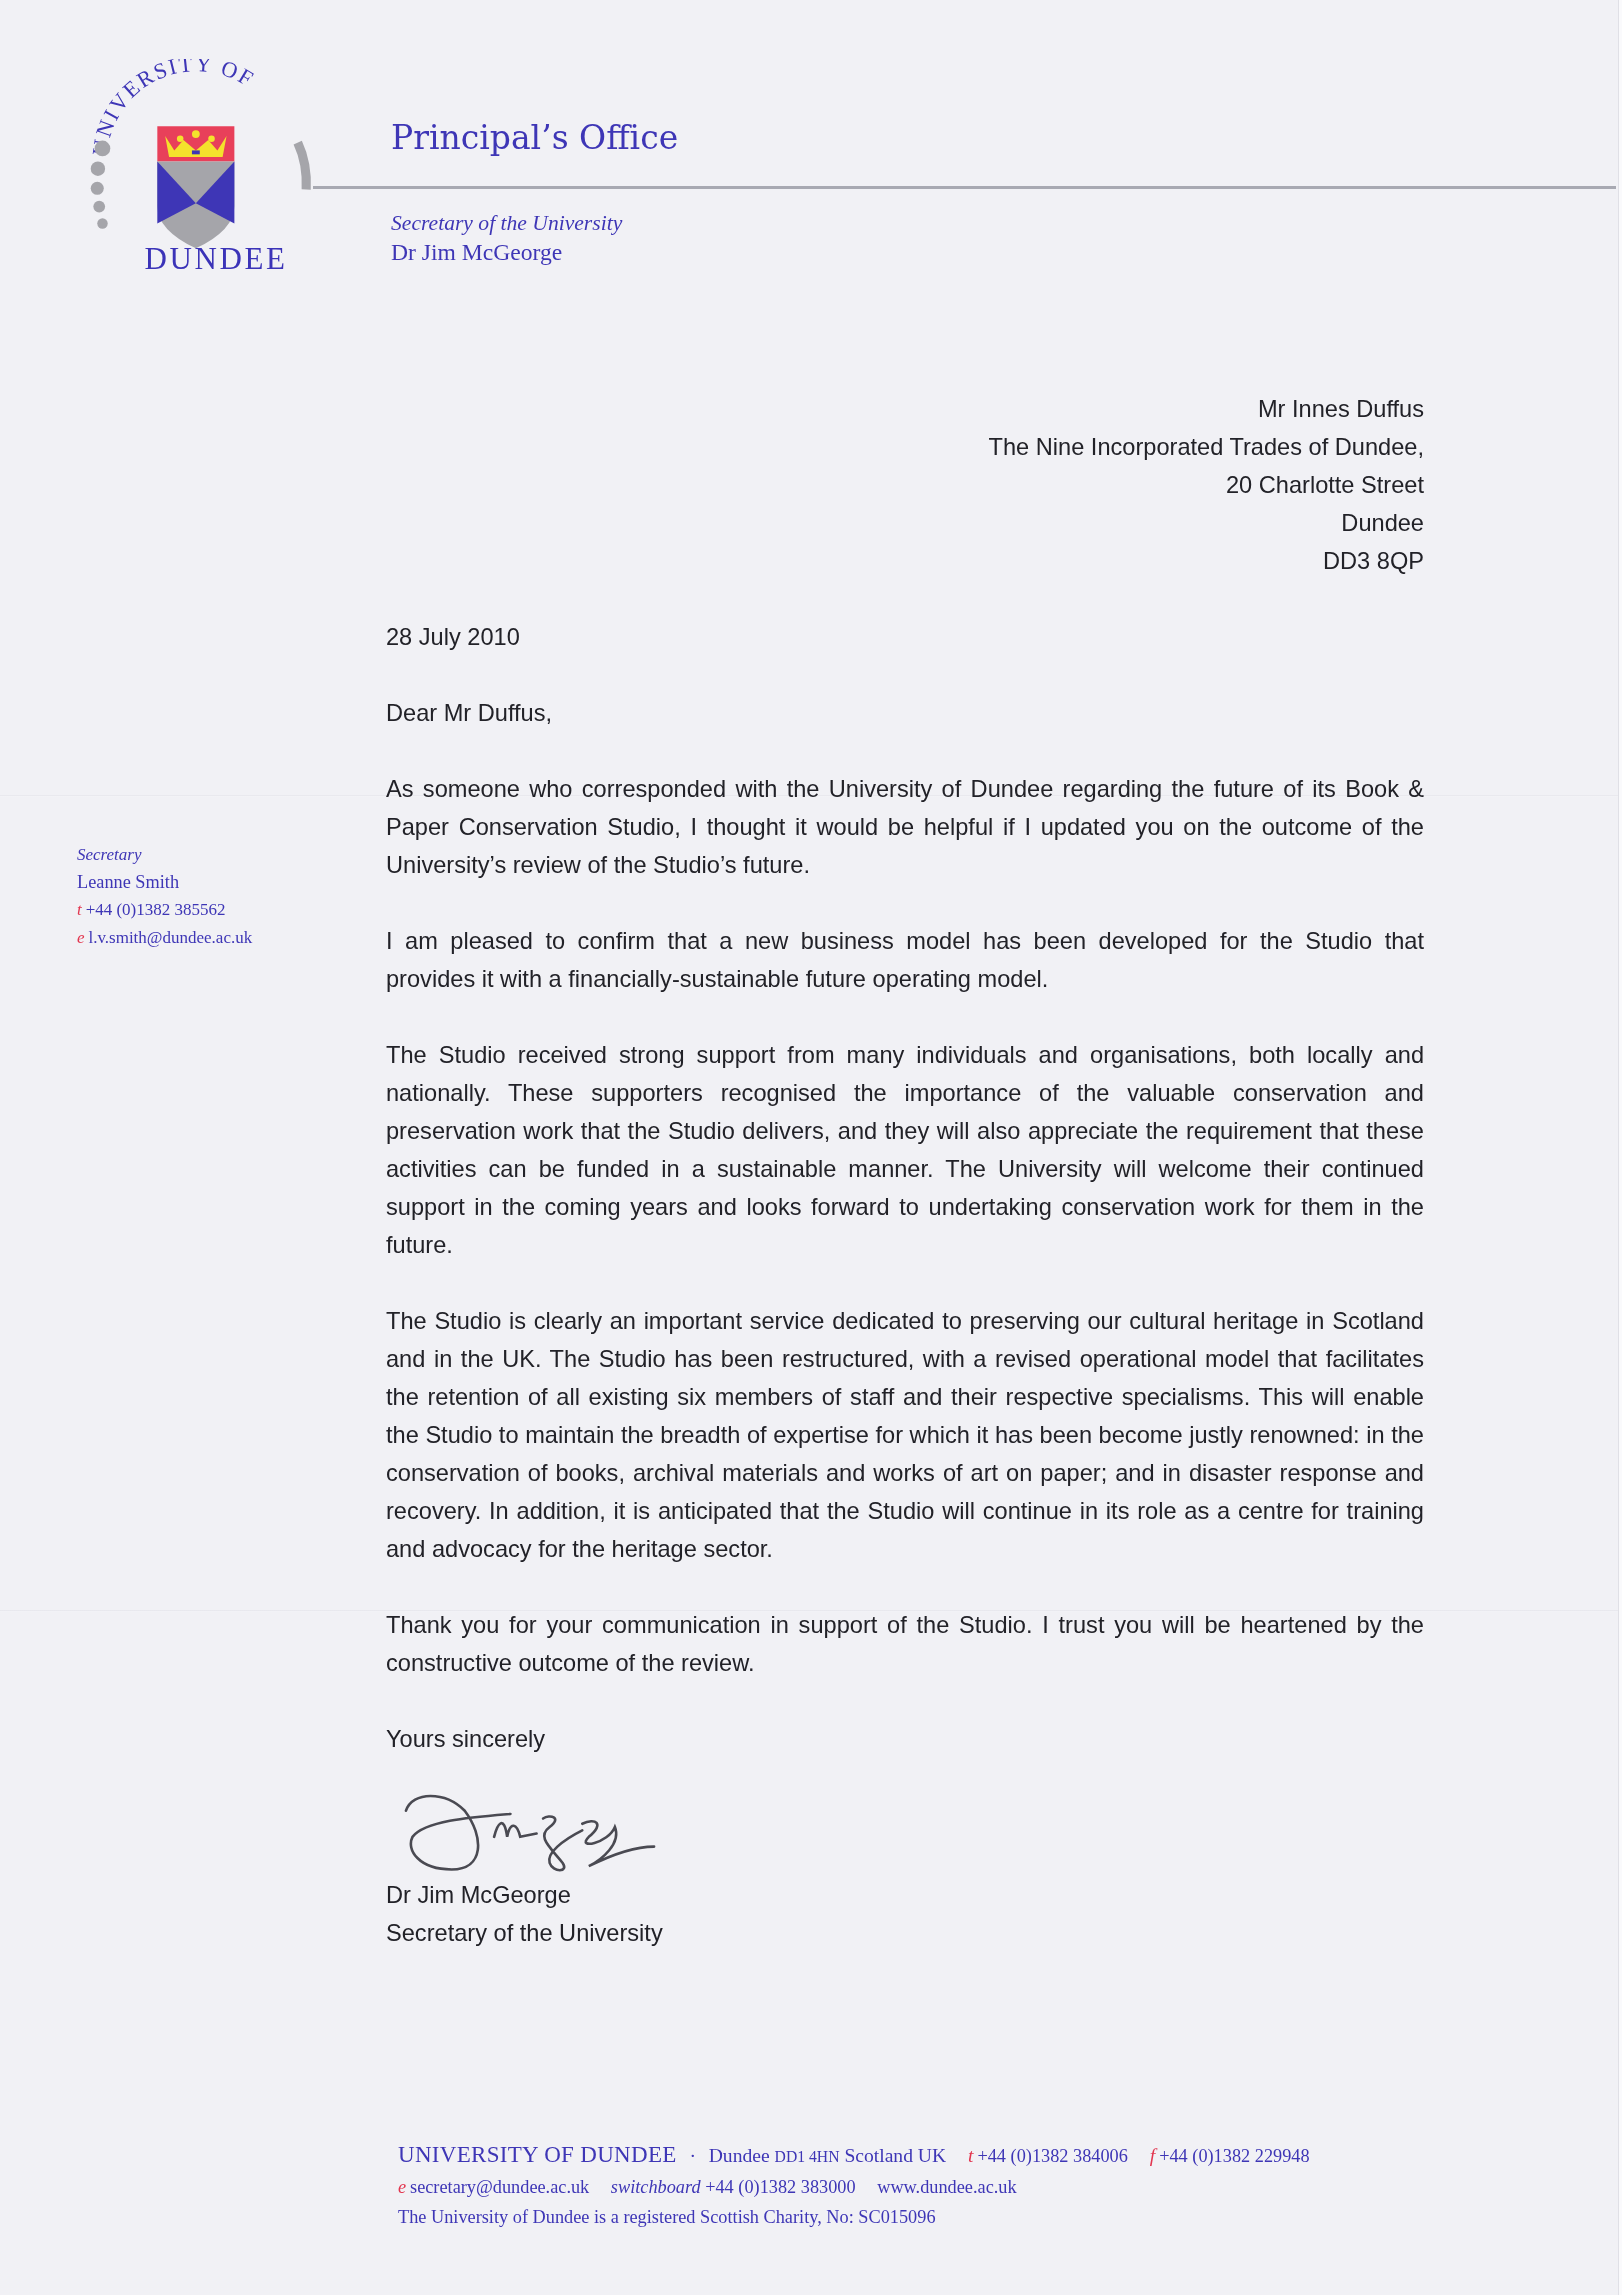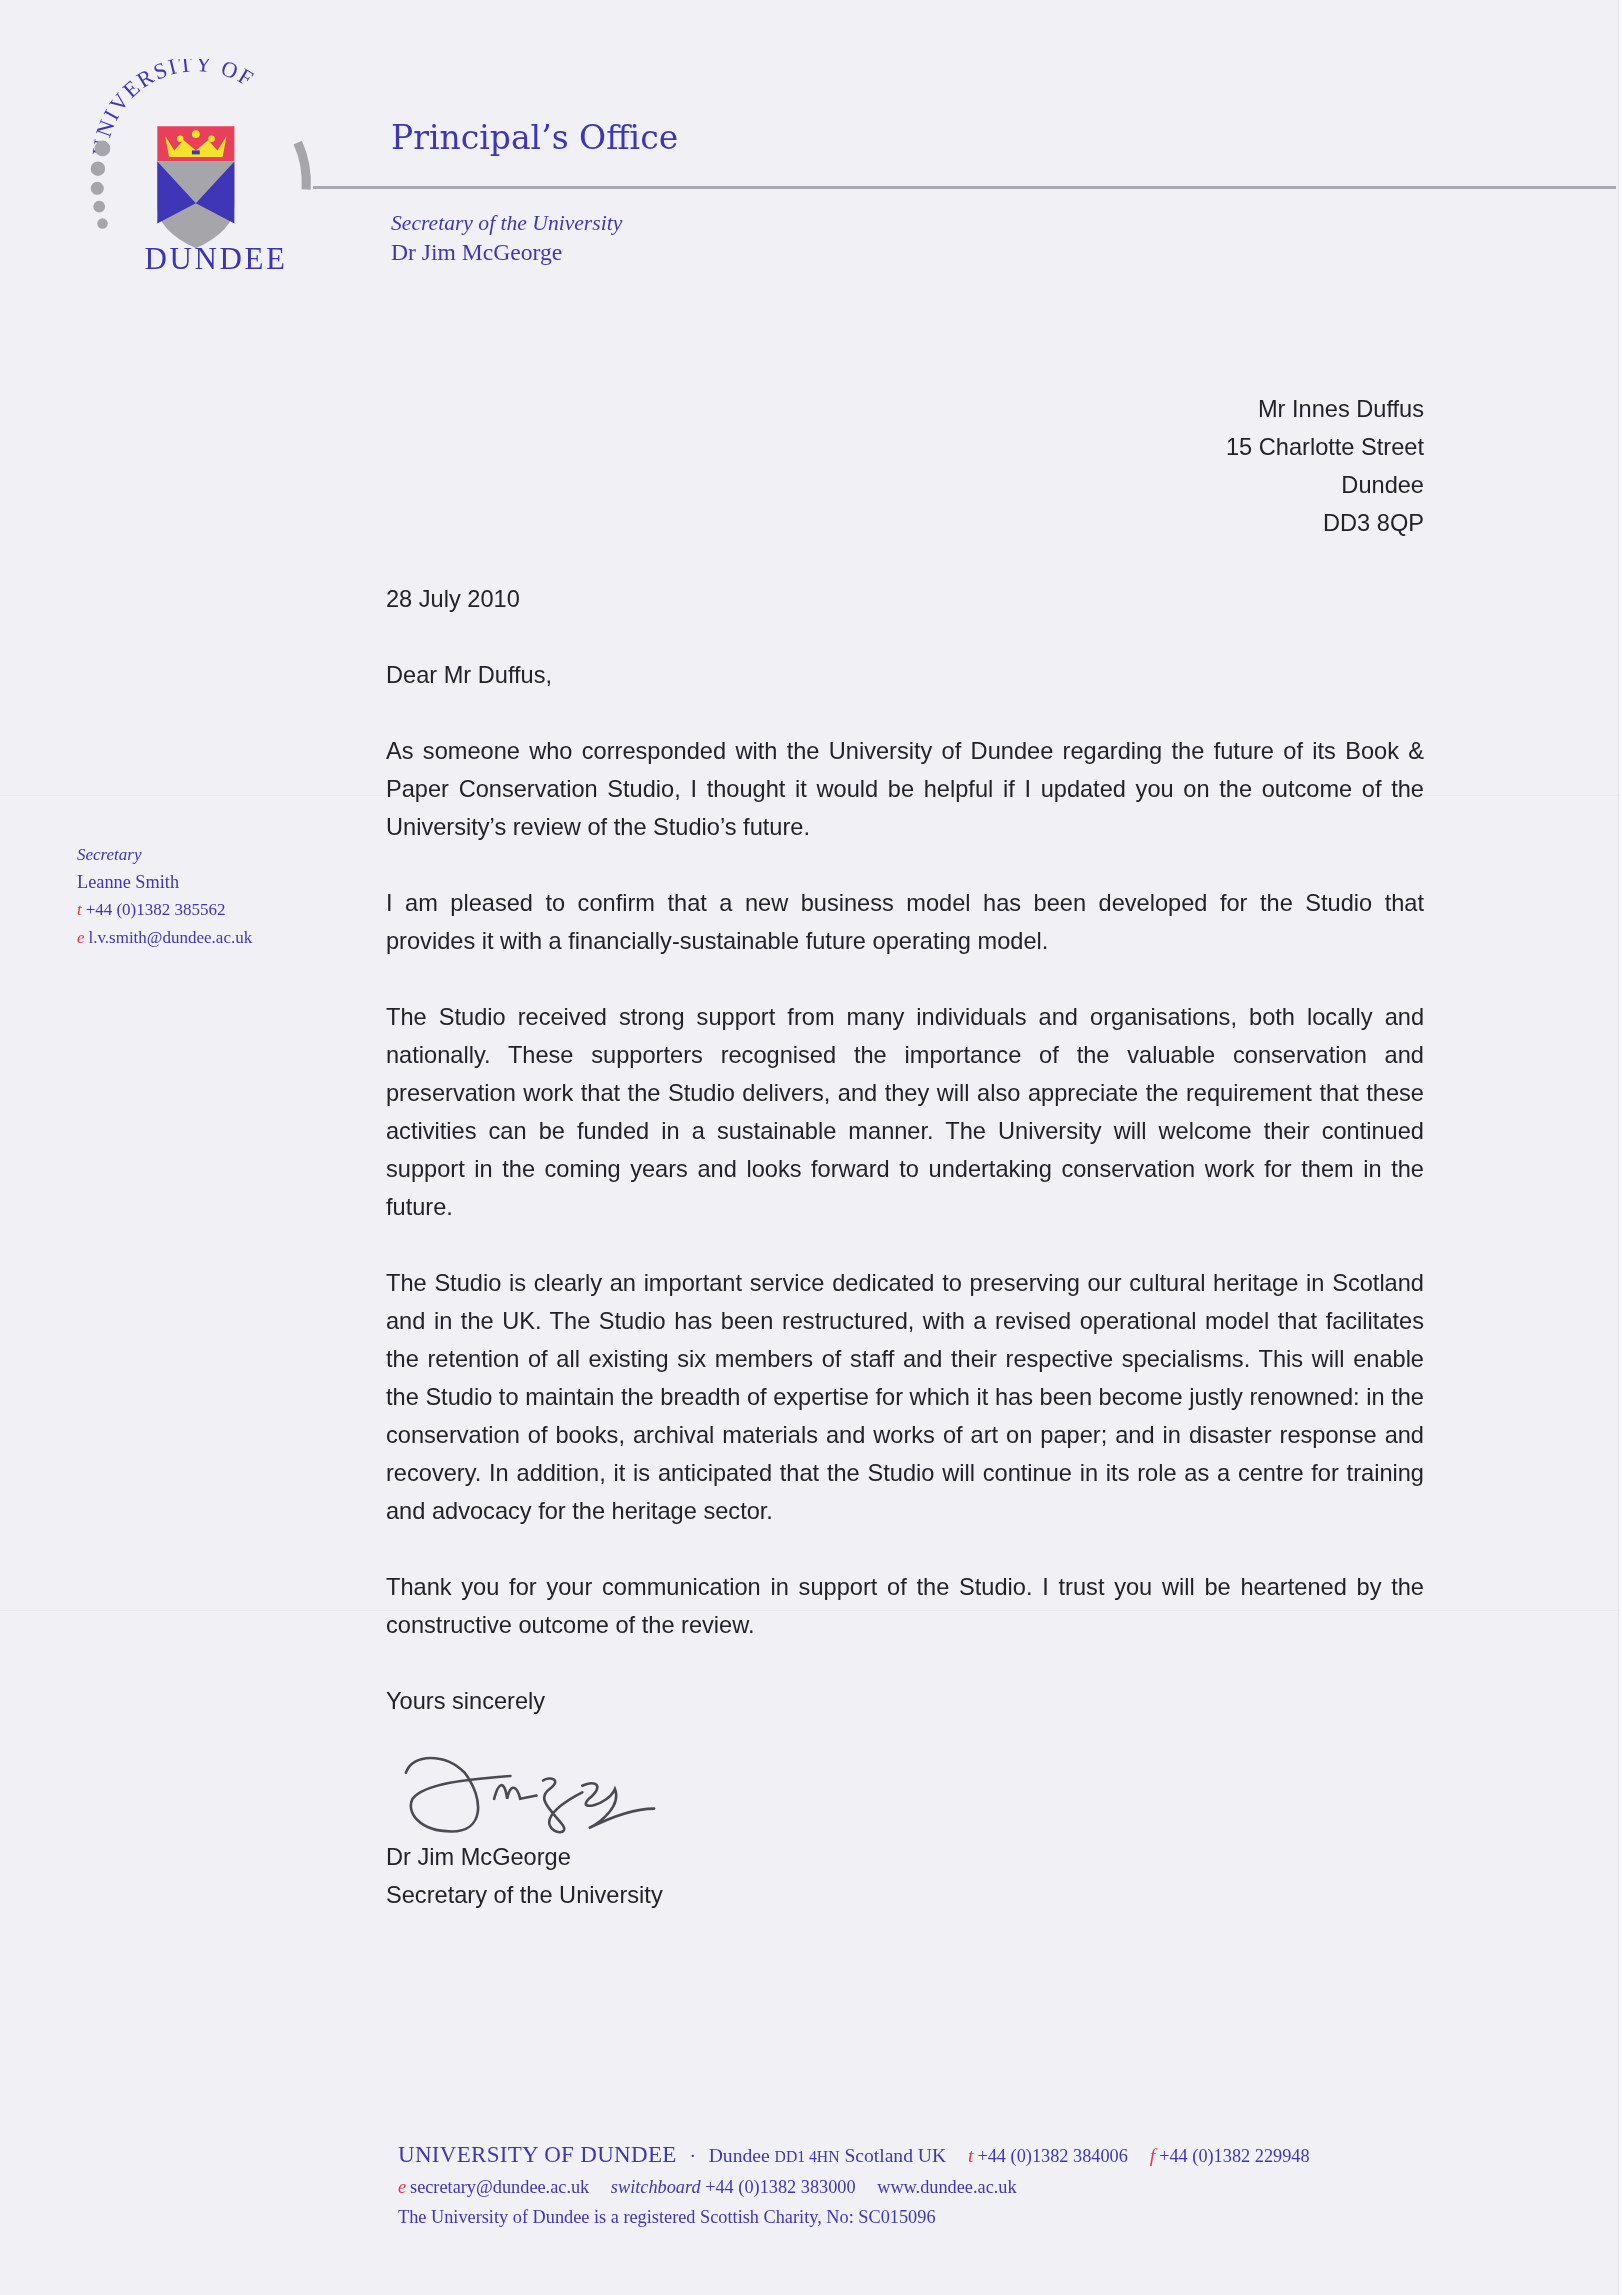--- a/index.html
+++ b/index.html
@@ -106,21 +106,22 @@
     <span class="pfx">t</span><span>+44 (0)1382 385562</span>
   </div>
   <div>
     <span class="pfx">e</span><span>l.v.smith@dundee.ac.uk</span>
   </div>
 </div>
 
 <div class="letter">
   <div>
     <span class="addr-line">Mr Innes Duffus</span>
-    <span class="addr-line">15 Charlotte Street</span>
+    <span class="addr-line">The Nine Incorporated Trades of Dundee,</span>
+    <span class="addr-line">20 Charlotte Street</span>
     <span class="addr-line">Dundee</span>
     <span class="addr-line">DD3 8QP</span>
   </div>
   <div class="gap"></div>
   <div>28 July 2010</div>
   <div class="gap"></div>
   <div>Dear Mr Duffus,</div>
   <div class="gap"></div>
   <p class="para">As someone who corresponded with the University of Dundee regarding the future of its Book &amp; Paper Conservation Studio, I thought it would be helpful if I updated you on the outcome of the University’s review of the Studio’s future.</p>
   <p class="para">I am pleased to confirm that a new business model has been developed for the Studio that provides it with a financially-sustainable future operating model.</p>

